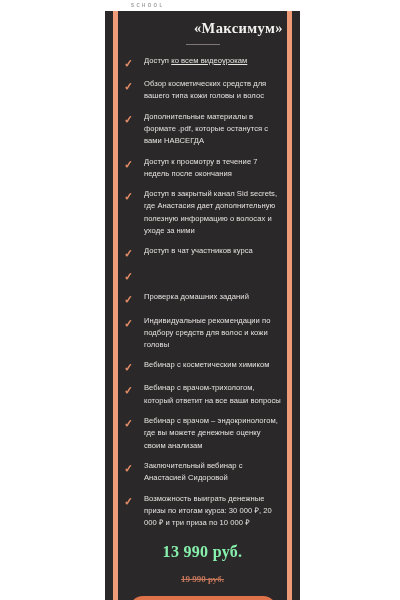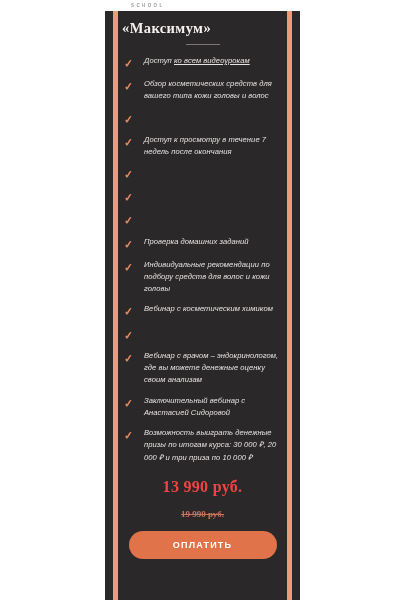--- a/index.html
+++ b/index.html
@@ -61,21 +61,21 @@
   .card-inner {
     position: absolute;
     left: 17px;
     right: 17px;
     top: 0;
     bottom: 0;
     overflow: hidden;
   }
 
   .card-title {
-    text-align: left;
+    text-align: right;
     color: #f4f1ef;
     font-family: "Liberation Serif", serif;
     font-weight: 700;
     font-size: 14.5px;
     letter-spacing: 0.4px;
     margin-top: 10px;
     margin-bottom: 0;
     line-height: 1.1;
   }
   .title-rule {
@@ -105,33 +105,32 @@
     font-size: 11px;
     line-height: 1.28;
     font-weight: 700;
     transform: rotate(-4deg);
   }
   .feature-text {
     color: #e6e2e0;
     font-size: 7.6px;
     line-height: 1.62;
     letter-spacing: 0.05px;
-    font-style: italic;
   }
   .feature-text .u { text-decoration: underline; }
 
   .price-block {
     text-align: center;
     margin-top: 14px;
   }
   .price-new {
     font-family: "Liberation Serif", serif;
     font-weight: 700;
     font-size: 16px;
-    color: #ef4444;
+    color: #86efac;
     letter-spacing: 0.3px;
     line-height: 1.1;
   }
   .price-old {
     font-family: "Liberation Serif", serif;
     font-weight: 700;
     font-size: 9px;
     color: #c4775a;
     text-decoration: line-through;
     margin-top: 14px;
@@ -176,48 +175,52 @@
         <li class="feature-item">
           <span class="check-icon">✓</span>
           <span class="feature-text">Доступ <span class="u">ко всем видеоурокам</span></span>
         </li>
         <li class="feature-item">
           <span class="check-icon">✓</span>
           <span class="feature-text">Обзор косметических средств для вашего типа кожи головы и волос</span>
         </li>
         <li class="feature-item">
           <span class="check-icon">✓</span>
+          <span class="feature-text">Дополнительные материалы в формате .pdf, которые останутся с вами НАВСЕГДА</span>
         </li>
         <li class="feature-item">
           <span class="check-icon">✓</span>
           <span class="feature-text">Доступ к просмотру в течение 7 недель после окончания</span>
         </li>
         <li class="feature-item">
           <span class="check-icon">✓</span>
-        </li>
-        <li class="feature-item">
-          <span class="check-icon">✓</span>
+          <span class="feature-text">Доступ в закрытый канал Sid secrets, где Анастасия дает дополнительную полезную информацию о волосах и уходе за ними</span>
+        </li>
+        <li class="feature-item">
+          <span class="check-icon">✓</span>
+          <span class="feature-text">Доступ в чат участников курса</span>
         </li>
         <li class="feature-item">
           <span class="check-icon">✓</span>
         </li>
         <li class="feature-item">
           <span class="check-icon">✓</span>
           <span class="feature-text">Проверка домашних заданий</span>
         </li>
         <li class="feature-item">
           <span class="check-icon">✓</span>
           <span class="feature-text">Индивидуальные рекомендации по подбору средств для волос и кожи головы</span>
         </li>
         <li class="feature-item">
           <span class="check-icon">✓</span>
           <span class="feature-text">Вебинар с косметическим химиком</span>
         </li>
         <li class="feature-item">
           <span class="check-icon">✓</span>
+          <span class="feature-text">Вебинар с врачом-трихологом, который ответит на все ваши вопросы</span>
         </li>
         <li class="feature-item">
           <span class="check-icon">✓</span>
           <span class="feature-text">Вебинар с врачом – эндокринологом, где вы можете денежные оценку своим анализам</span>
         </li>
         <li class="feature-item">
           <span class="check-icon">✓</span>
           <span class="feature-text">Заключительный вебинар с Анастасией Сидоровой</span>
         </li>
         <li class="feature-item">

